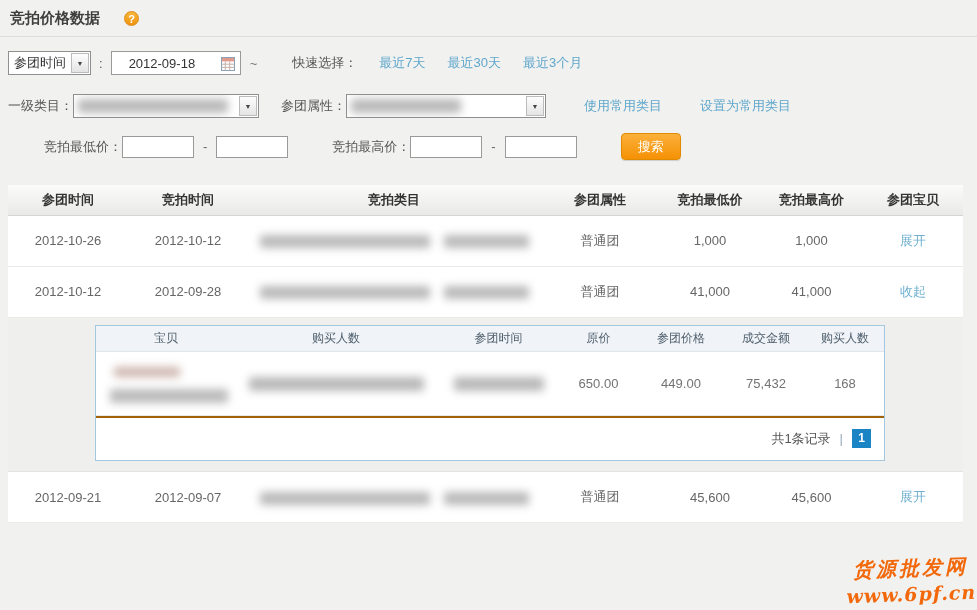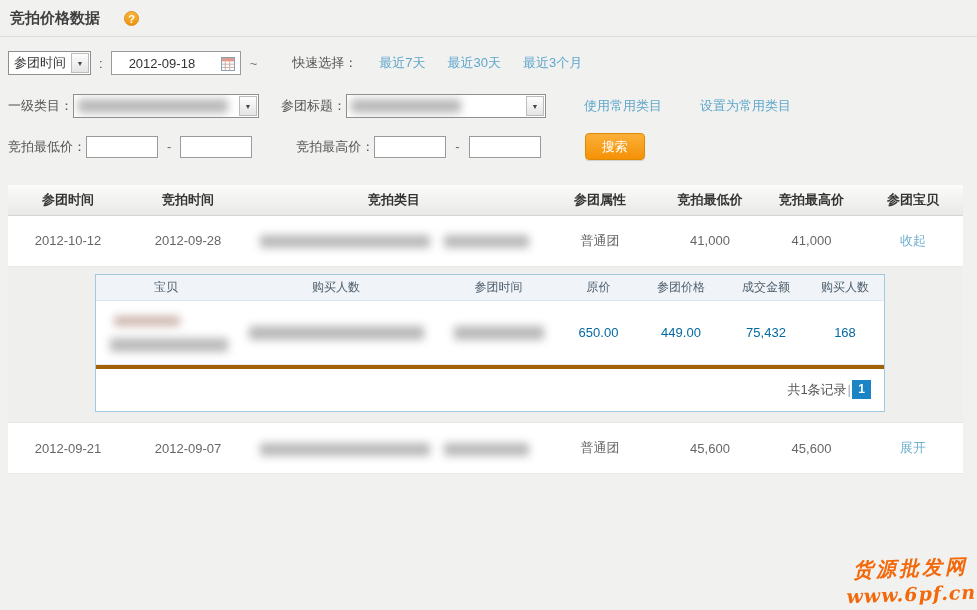--- a/index.html
+++ b/index.html
@@ -25,21 +25,21 @@
     border:1px solid #e08a12;
     color:#fff;font-size:11px;font-weight:bold;line-height:14px;text-align:center;
     cursor:pointer;
   }
   .hdr-rule{border:none;border-top:1px solid #dcdcda;margin:8px 0 0 0;}
   
   .filters{padding-left:8px;font-size:13px;color:#555;}
   .frow{display:flex;align-items:center;}
   .frow1{margin-top:14px;}
   .frow2{margin-top:19px;}
-  .frow3{margin-top:15px;}
+  .frow3{margin-top:15px;margin-left:36px;}
   .selbox{
     display:inline-flex;align-items:center;height:24px;
     border:1px solid #8f8f8f;background:#fff;cursor:pointer;
   }
   .selbox .seltext{padding:0 4px 0 5px;font-size:13px;color:#333;white-space:nowrap;}
   .selarrow{
     width:18px;height:20px;margin:1px;border:1px solid #bcbcbc;
     background:linear-gradient(#fdfdfd,#e4e4e4);
     display:flex;align-items:center;justify-content:center;
     font-size:7px;color:#444;
@@ -102,29 +102,29 @@
     background:#efefee !important;
     padding:7px 78px 10px 87px;height:auto !important;
     border-bottom:1px solid #e4e4e2 !important;
   }
   .sub-wrap{border:1px solid #a3c9e1;background:#fff;}
   table.sub{width:100%;border-collapse:collapse;table-layout:fixed;}
   table.sub thead th{
     height:26px;background:#f0f3f7;color:#50606e;font-size:12px;font-weight:normal;
     text-align:center;border-bottom:1px solid #dfe7ee;margin-top:16px;
   }
-  table.sub tbody td{height:64px;text-align:center;color:#0369a1;font-size:13px;background:#fff;}
+  table.sub tbody td{height:64px;text-align:center;color:#737373;font-size:13px;background:#fff;}
   td.prodcell{text-align:left !important;padding-left:14px;}
   .pthumb{display:block;width:66px;height:10px;background:#cdb5ad;border-radius:2px;filter:blur(4px);margin:2px 0 12px 4px;}
   .pline{display:block;width:118px;height:14px;background:#bbb;border-radius:2px;filter:blur(4px);}
   .b-subtitle{width:175px;height:14px;}
   .b-subtime{width:90px;height:14px;}
   .sub-foot{
-    display:flex;justify-content:flex-end;align-items:center;gap:1px;
-    border-top:4px solid #a16207;padding:11px 13px 12px;font-size:13px;color:#555;
+    display:flex;justify-content:flex-end;align-items:center;gap:9px;
+    border-top:2px solid #a16207;padding:11px 13px 12px;font-size:13px;color:#555;
   }
   .sub-foot .sep{color:#9ab;}
   .pagebox{
     width:19px;height:19px;background:var(--pageblue);color:#fff;
     font-size:12px;font-weight:bold;text-align:center;line-height:19px;cursor:pointer;
   }
   
   .watermark{
     position:absolute;right:1px;bottom:2px;text-align:center;
     transform:rotate(-2deg);color:var(--wmorange);
@@ -167,21 +167,21 @@
     <a class="blue qlink">最近30天</a>
     <a class="blue qlink">最近3个月</a>
   </div>
 
   <div class="frow frow2">
     <span>一级类目：</span>
     <span class="selbox catsel" style="width:186px;">
       <span class="blurfill b-sel1"></span>
       <span class="selarrow" style="margin-left:auto;">▼</span>
     </span>
-    <span style="margin-left:22px;">参团标题：</span>
+    <span style="margin-left:22px;">参团属性：</span>
     <span class="selbox catsel" style="width:200px;">
       <span class="blurfill b-sel2"></span>
       <span class="selarrow" style="margin-left:auto;">▼</span>
     </span>
     <a class="blue catlink">使用常用类目</a>
     <a class="blue catlink">设置为常用类目</a>
   </div>
 
   <div class="frow frow3">
     <span>竞拍最低价：</span>
@@ -211,20 +211,29 @@
       <th>参团时间</th>
       <th>竞拍时间</th>
       <th>竞拍类目</th>
       <th>参团属性</th>
       <th>竞拍最低价</th>
       <th>竞拍最高价</th>
       <th>参团宝贝</th>
     </tr>
   </thead>
   <tbody>
+      <tr>
+        <td>2012-10-26</td>
+        <td>2012-10-12</td>
+        <td><span class="blurfill b-lg"></span><span class="blurfill b-sm"></span></td>
+        <td>普通团</td>
+        <td>1,000</td>
+        <td>1,000</td>
+        <td><a class="toggle-link">展开</a></td>
+      </tr>
       <tr>
         <td>2012-10-12</td>
         <td>2012-09-28</td>
         <td><span class="blurfill b-lg"></span><span class="blurfill b-sm"></span></td>
         <td>普通团</td>
         <td>41,000</td>
         <td>41,000</td>
         <td><a class="toggle-link">收起</a></td>
       </tr>
     </tbody>

